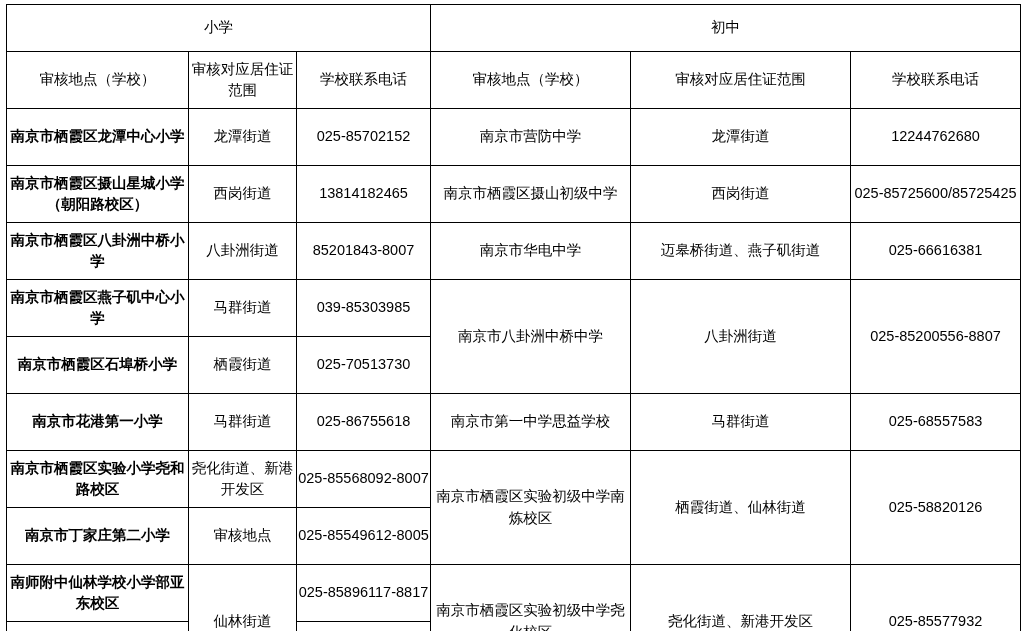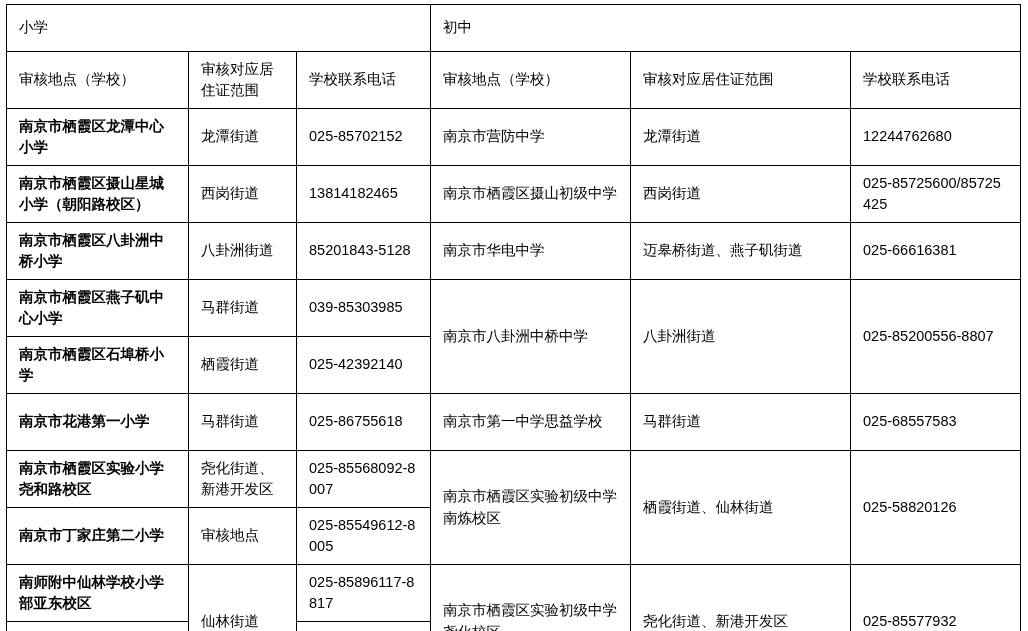--- a/index.html
+++ b/index.html
@@ -17,24 +17,25 @@
     width: 1014px;
     margin: 4px 0 0 6px;
   }
   table.grid {
     border-collapse: collapse;
     table-layout: fixed;
     width: 1014px;
   }
   table.grid td {
     border: 1px solid #000000;
+    text-align: center;
     vertical-align: middle;
     font-size: 14.5px;
     line-height: 1.45;
-    padding: 5px 12px;
+    padding: 5px 0;
     word-break: break-all;
   }
   td.head-group {
     height: 36px;
     font-size: 15px;
   }
   td.head-col {
     height: 46px;
   }
   td.tall {
@@ -89,39 +90,39 @@
         <td>西岗街道</td>
         <td>13814182465</td>
         <td>南京市栖霞区摄山初级中学</td>
         <td>西岗街道</td>
         <td>025-85725600/85725425</td>
       </tr>
 
       <tr>
         <td class="tall">南京市栖霞区八卦洲中桥小学</td>
         <td>八卦洲街道</td>
-        <td>85201843-5128</td>
+        <td>85201843-8007</td>
         <td>南京市华电中学</td>
         <td>迈皋桥街道、燕子矶街道</td>
         <td>025-66616381</td>
       </tr>
 
       <tr>
         <td class="tall">南京市栖霞区燕子矶中心小学</td>
         <td>马群街道</td>
         <td>039-85303985</td>
         <td rowspan="2">南京市八卦洲中桥中学</td>
         <td rowspan="2">八卦洲街道</td>
         <td rowspan="2">025-85200556-8807</td>
       </tr>
 
       <tr>
         <td class="tall">南京市栖霞区石埠桥小学</td>
         <td>栖霞街道</td>
-        <td>025-42392140</td>
+        <td>025-70513730</td>
       </tr>
 
       <tr>
         <td class="tall">南京市花港第一小学</td>
         <td>马群街道</td>
         <td>025-86755618</td>
         <td>南京市第一中学思益学校</td>
         <td>马群街道</td>
         <td>025-68557583</td>
       </tr>

